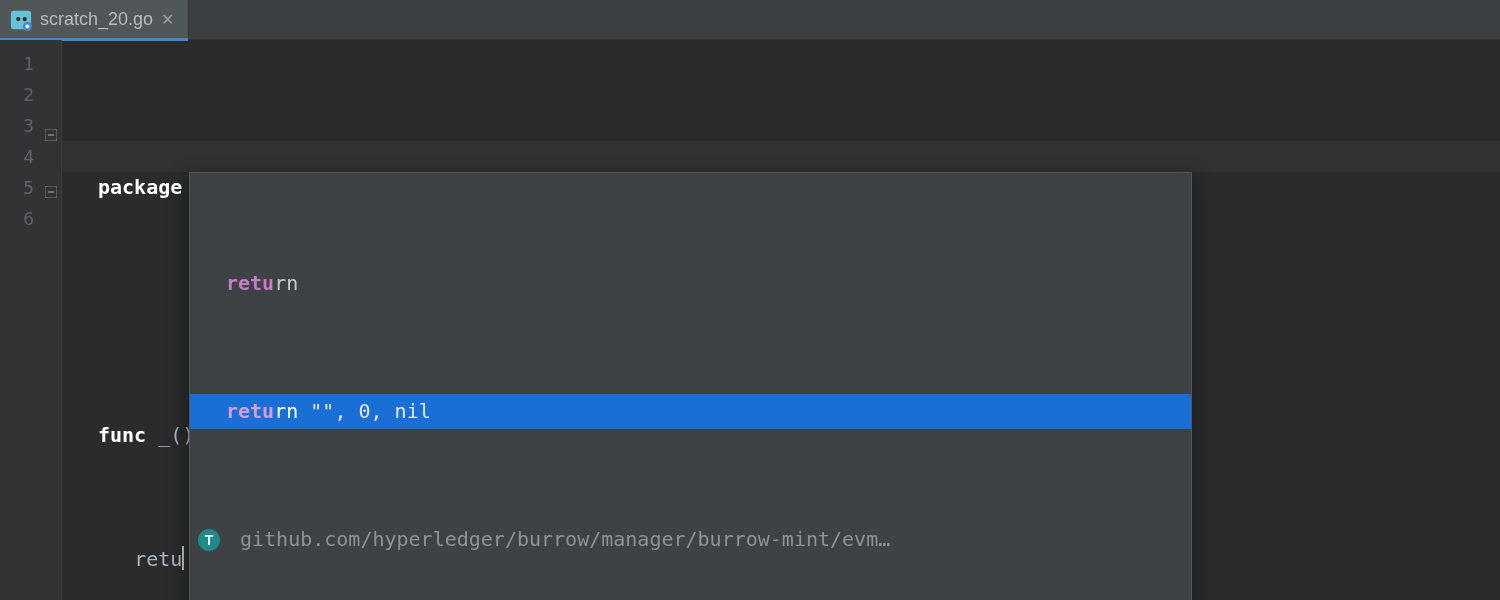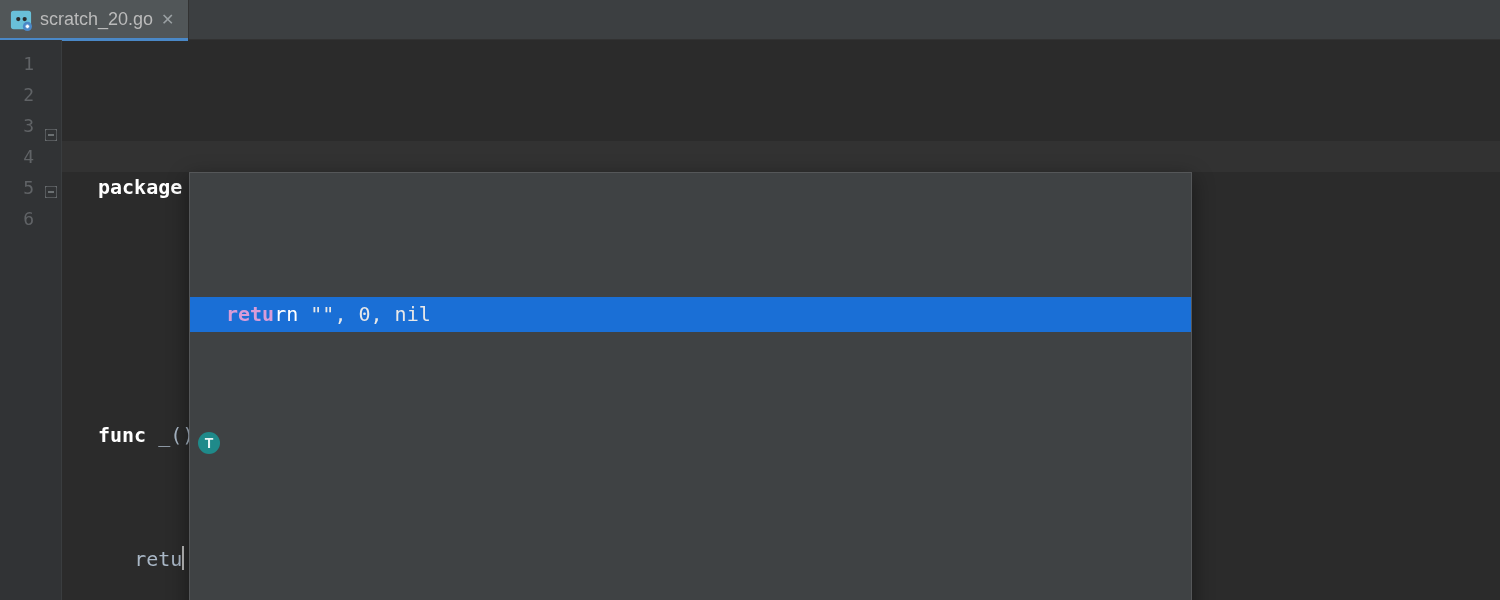--- a/index.html
+++ b/index.html
@@ -209,27 +209,31 @@
 
     <div class="code-line" style="position:relative;z-index:1">   <span class="id">retu</span><span class="caret"></span></div>
 
     
 
     
 
     
     <div class="popup">
 
+      <div class="popup-row">
+        <span><span class="match">retu</span><span>rn</span></span>
+      </div>
 
       <div class="popup-row sel">
         <span><span class="match">retu</span><span>rn</span><span class="white"> "", 0, nil</span></span>
       </div>
 
       <div class="popup-row">
         <span class="ico">T</span>
+        <span class="loc">github.com/hyperledger/burrow/manager/burrow-mint/evm…</span>
       </div>
 
       
 
       
 
       
     </div>
 
   </div>

